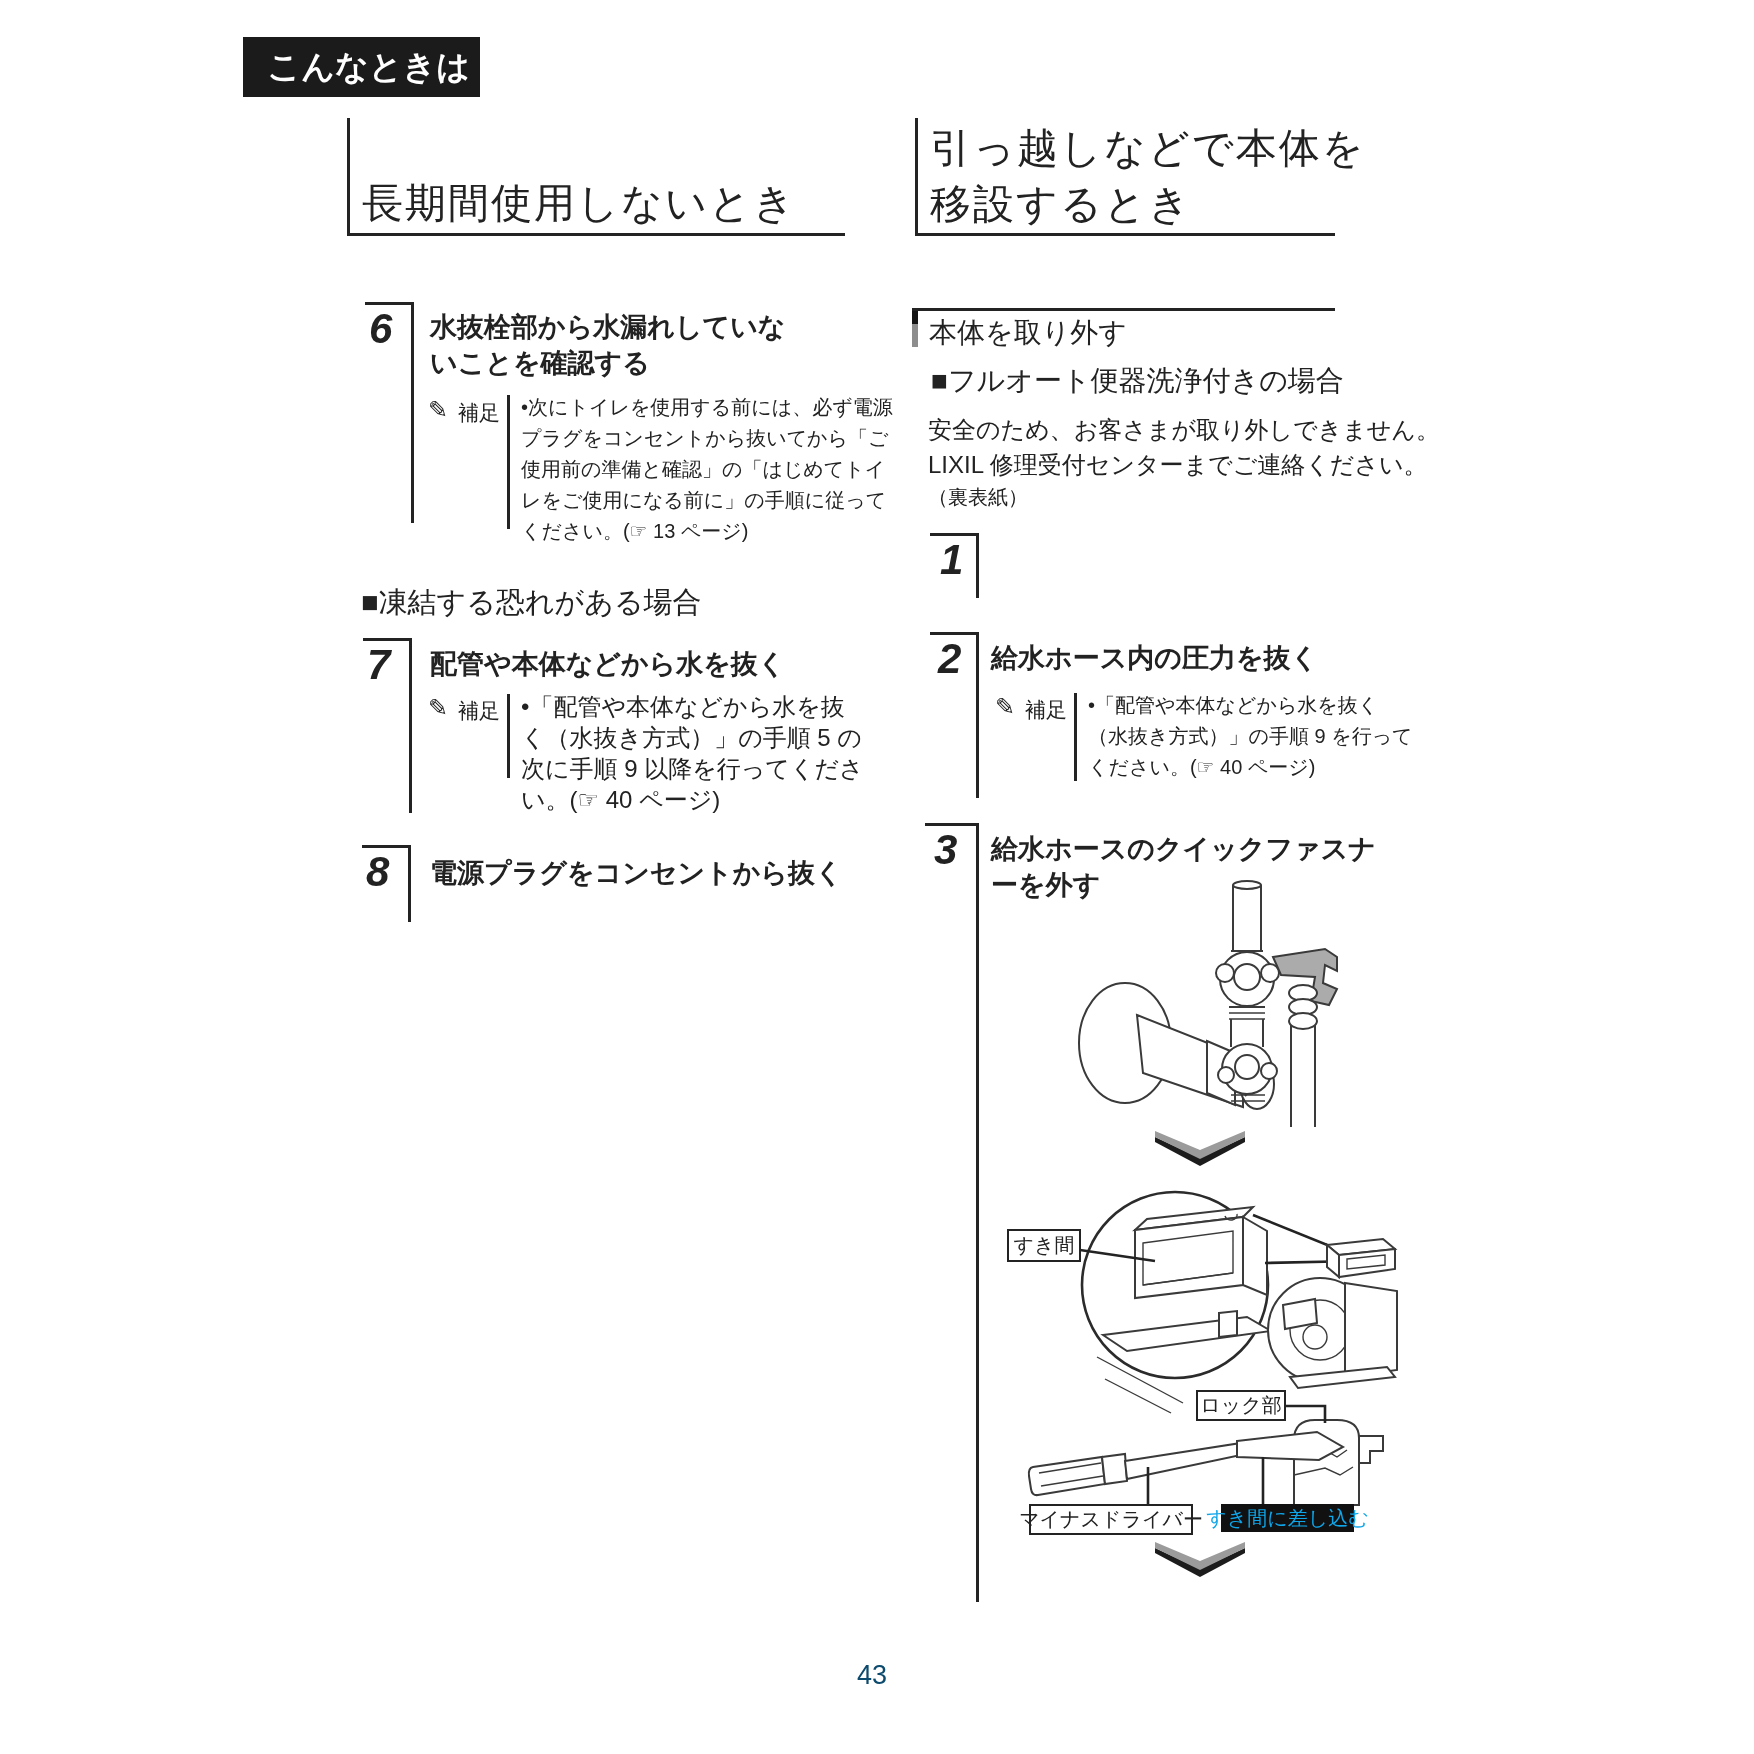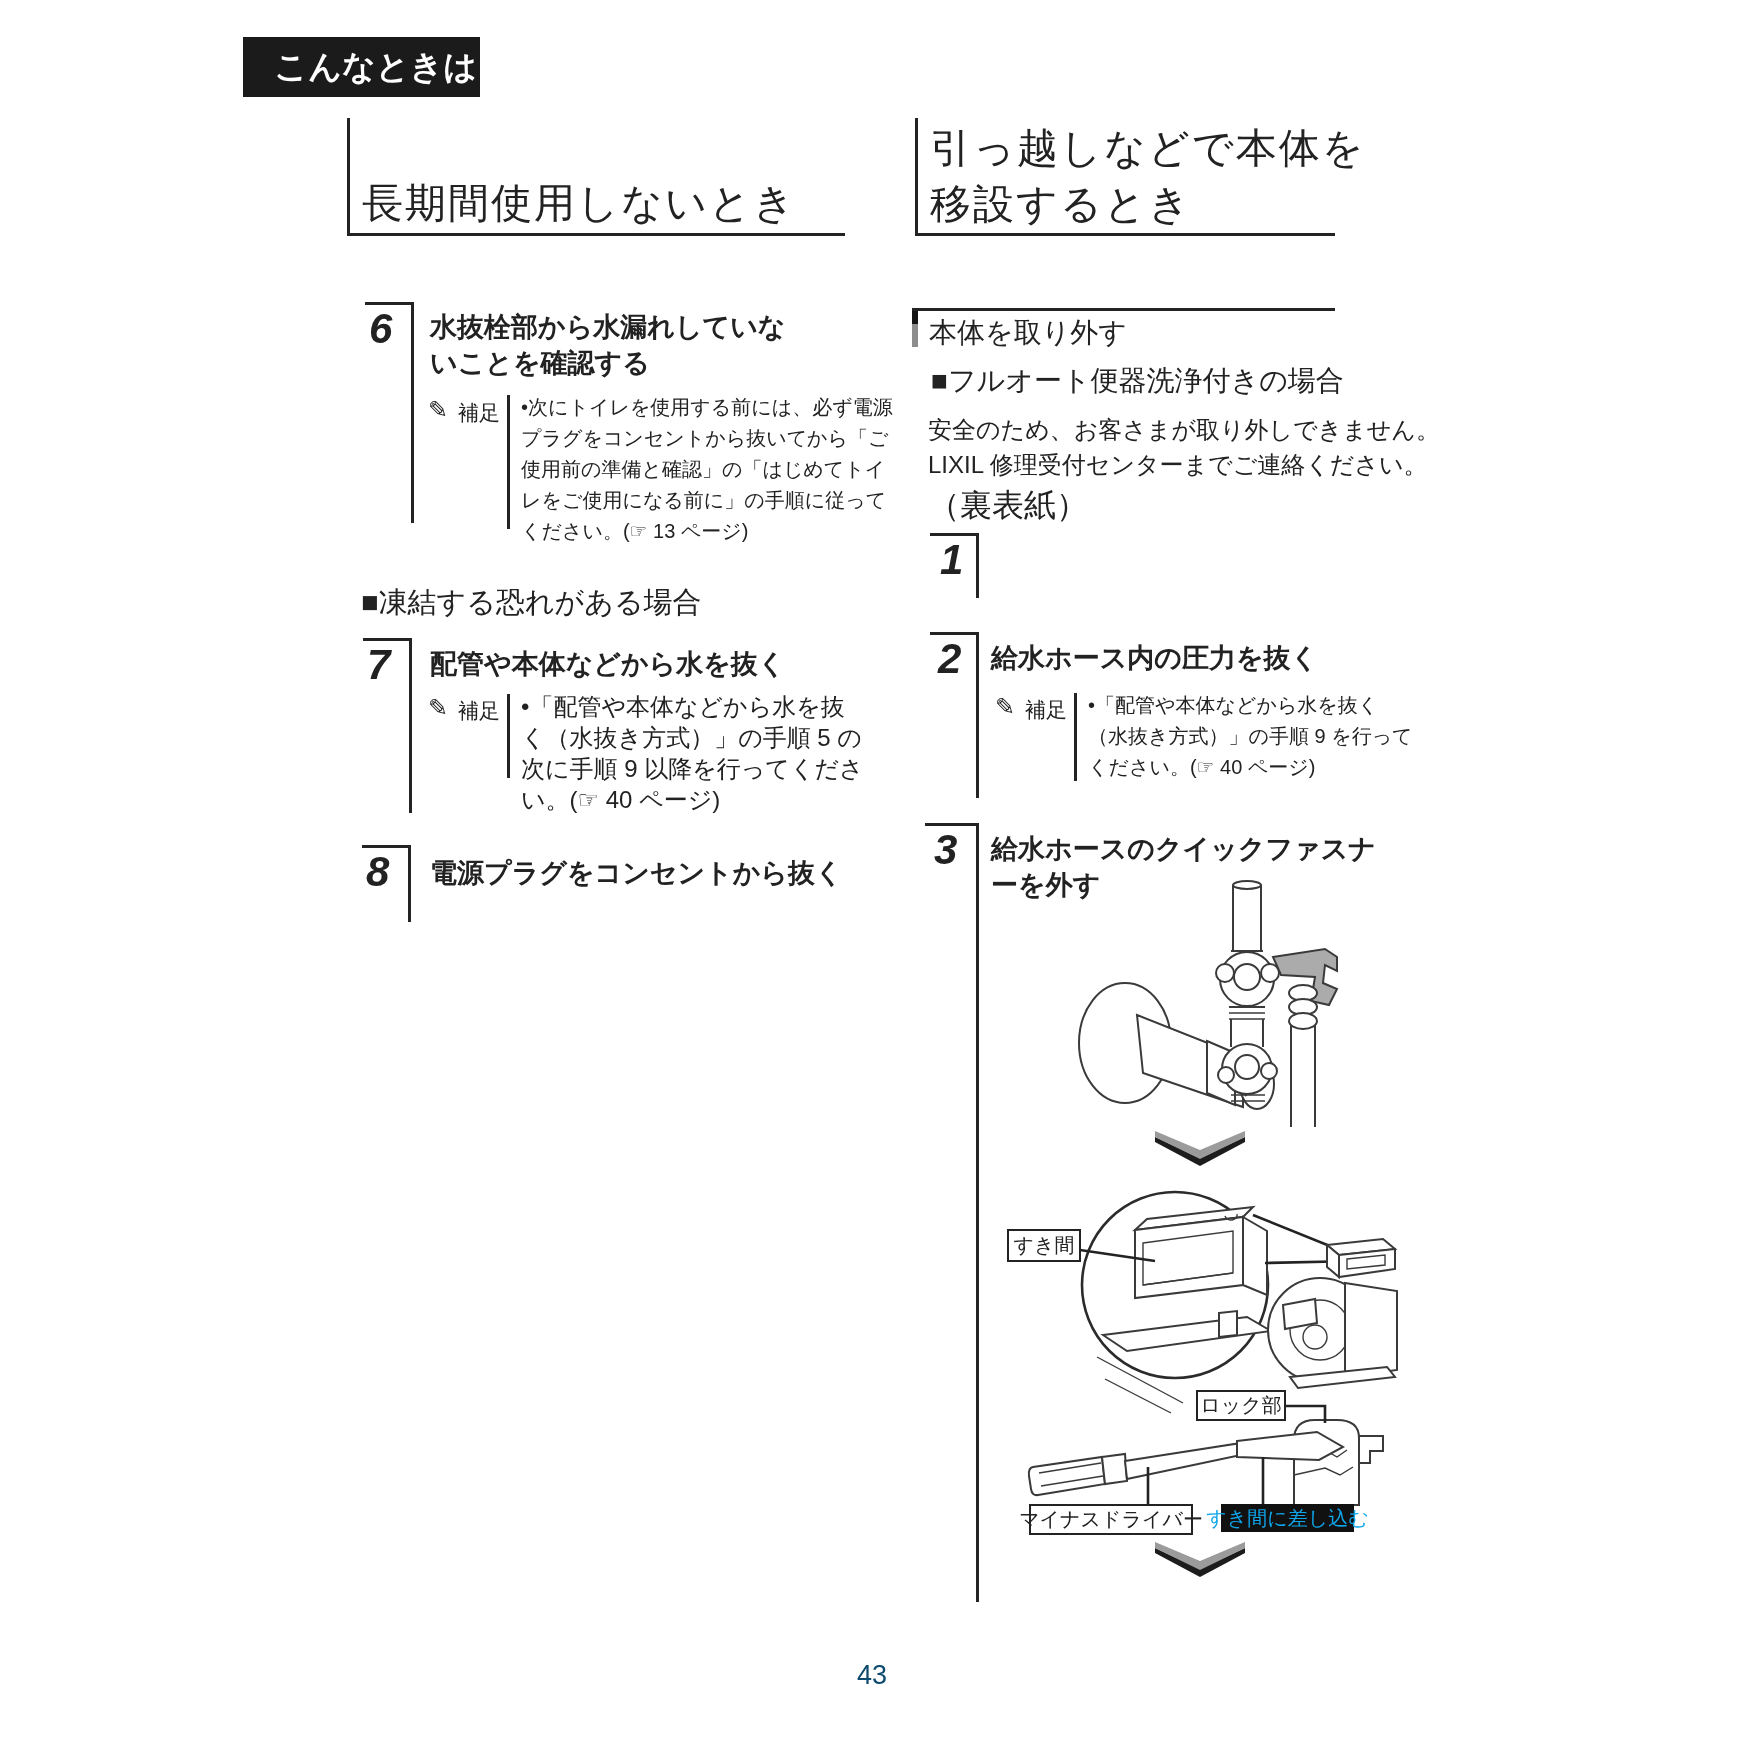--- a/index.html
+++ b/index.html
@@ -28,21 +28,21 @@
   .callout.dark{background:#111;color:#0ea5e9;border:none;}
   svg .ln{stroke:#3a3a3a;stroke-width:2;fill:none;}
   svg .wh{stroke:#3a3a3a;stroke-width:2;fill:#ffffff;}
   svg .thin{stroke:#3a3a3a;stroke-width:1.4;fill:none;}
 </style>
 </head>
 <body>
 
 <div id="page">
 
-  <div class="banner" style="left:243px;top:37px;width:237px;height:60px;font-size:33px;padding-right:3px;box-sizing:border-box;">
+  <div class="banner" style="left:243px;top:37px;width:237px;height:60px;font-size:33px;padding-right:10px;box-sizing:border-box;">
     <span>こんなときは</span>
   </div>
 
   <div class="rule" style="left:347px;top:118px;width:3px;height:117px;"></div>
   <div class="h1" style="left:362px;top:176px;font-size:41px;">長期間使用しないとき</div>
   <div class="rule" style="left:347px;top:233px;width:498px;height:3px;"></div>
 
   <div class="rule" style="left:915px;top:118px;width:3px;height:117px;"></div>
   <div class="h1" style="left:930px;top:121px;font-size:41px;">引っ越しなどで本体を</div>
   <div class="h1" style="left:930px;top:177px;font-size:41px;">移設するとき</div>
@@ -76,21 +76,21 @@
   <div class="step-title" style="left:430px;top:855px;width:420px;font-size:27px;">電源プラグをコンセントから抜く</div>
 
   <div class="rule" style="left:912px;top:308px;width:423px;height:3px;"></div>
   <div class="abs" style="left:912px;top:311px;width:6px;height:36px;background:linear-gradient(#141414 0 13px,#8d8d8d 13px 100%);"></div>
   <div class="subhead" style="left:929px;top:314px;font-size:28px;">本体を取り外す</div>
 
   <div class="subhead" style="left:931px;top:362px;font-size:28px;">■フルオート便器洗浄付きの場合</div>
 
   <div class="body-line" style="left:928px;top:449px;font-size:24px;">LIXIL 修理受付センターまでご連絡ください。</div>
   <div class="body-line" style="left:928px;top:414px;font-size:24px;">安全のため、お客さまが取り外しできません。</div>
-  <div class="body-line" style="left:928px;top:484px;font-size:32px;">（裏表紙）</div>
+  <div class="body-line" style="left:928px;top:484px;font-size:20px;">（裏表紙）</div>
 
   <div class="rule" style="left:930px;top:533px;width:49px;height:3px;"></div>
   <div class="rule" style="left:976px;top:533px;width:3px;height:65px;"></div>
   <div class="step-num" style="left:940px;top:536px;font-size:42px;">1</div>
 
   <div class="rule" style="left:930px;top:632px;width:49px;height:3px;"></div>
   <div class="rule" style="left:976px;top:632px;width:3px;height:166px;"></div>
   <div class="step-num" style="left:938px;top:635px;font-size:42px;">2</div>
   <div class="step-title" style="left:991px;top:640px;width:380px;font-size:27px;">給水ホース内の圧力を抜く</div>
 

